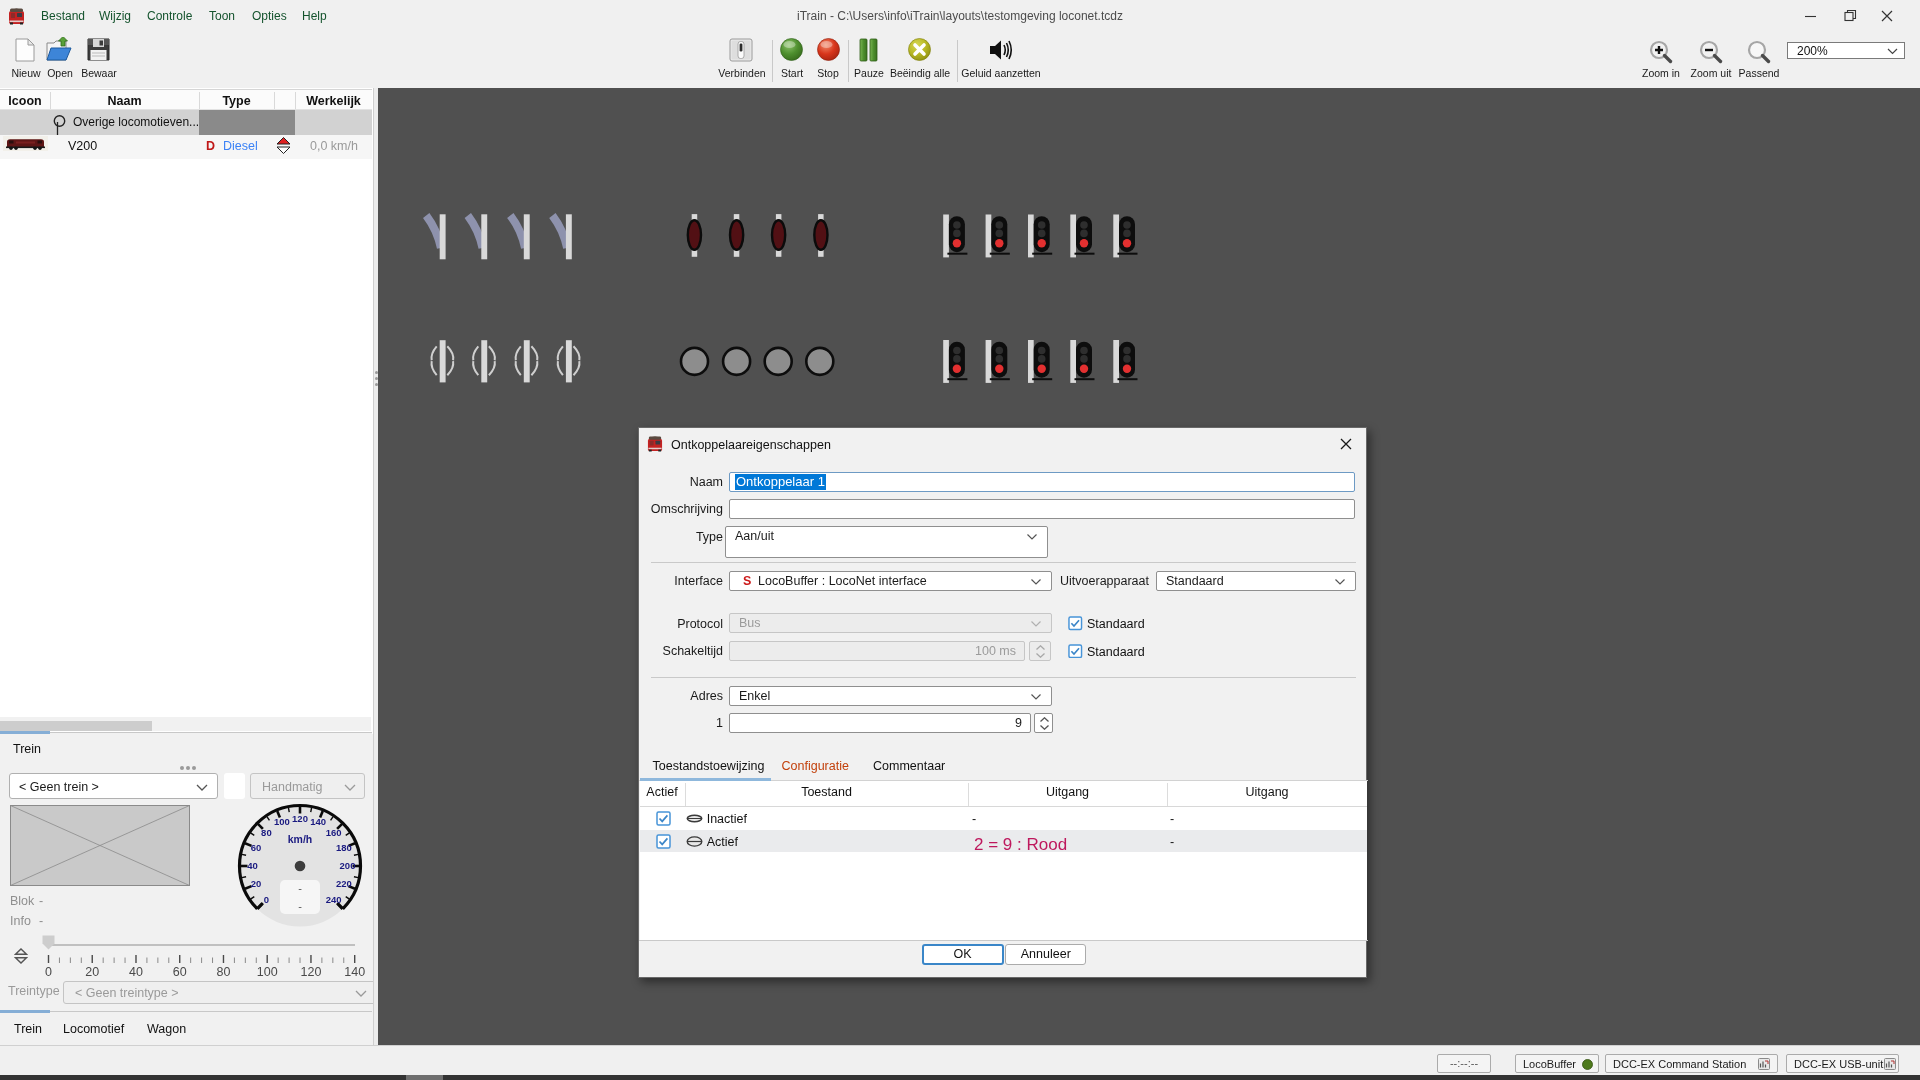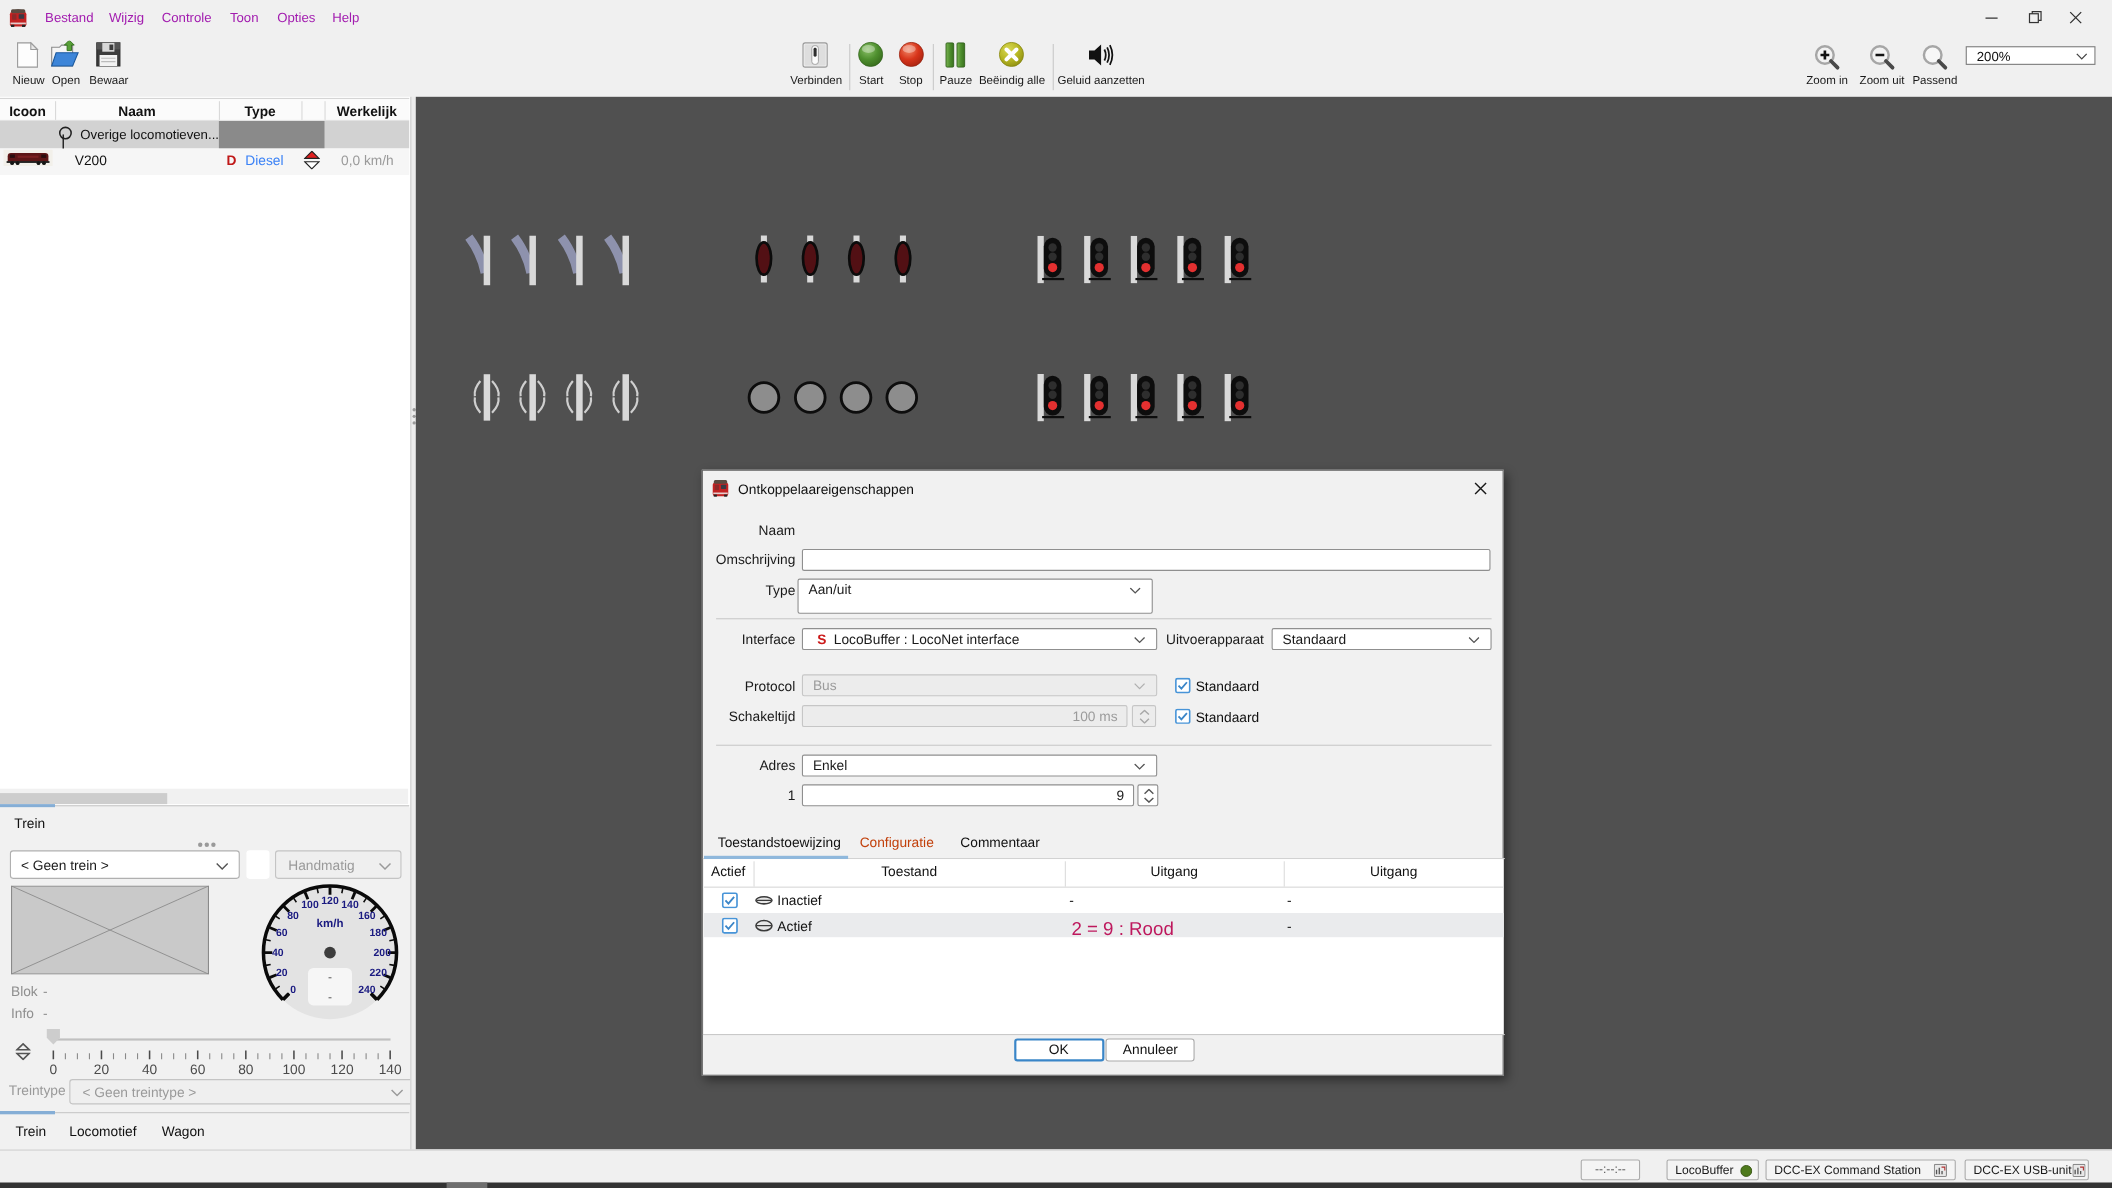--- a/index.html
+++ b/index.html
@@ -1,21 +1,21 @@
 <!DOCTYPE html>
 <html><head>
 <meta charset="utf-8">
 <style>
   * { margin:0; padding:0; box-sizing:border-box; }
   html,body { width:1920px; height:1080px; overflow:hidden; background:#f0f0f0;
     font-family:"Liberation Sans", sans-serif; }
   .abs { position:absolute; }
   
   #titlebar { position:absolute; left:0; top:0; width:1920px; height:32px; background:#f0f0f0; }
-  .menuitem { position:absolute; top:9px; font-size:12px; color:#a21caf; }
+  .menuitem { position:absolute; top:9px; font-size:12px; color:#14532d; }
   #wintitle { position:absolute; top:9px; left:0; width:1920px; text-align:center;
     font-size:12px; color:#4c4c4c; }
   
   #toolbar { position:absolute; left:0; top:32px; width:1920px; height:56px; background:#f0f0f0; }
   .tlabel { position:absolute; font-size:10.5px; color:#1a1a1a; text-align:center; }
   .tsep { position:absolute; top:8px; width:1px; height:42px; background:#c9c9c9; }
   
   #leftpanel { position:absolute; left:0; top:88px; width:373px; height:957px; background:#fff; }
   #lheader { position:absolute; left:0; top:1px; width:372px; height:21px; background:#fbfbfb;
      border-top:1px solid #d5d5d5; border-bottom:1px solid #e2e2e2;}
@@ -52,20 +52,21 @@
     <rect x="1.5" y="13.5" width="14" height="1.6" fill="#eaeaea" opacity="0.85"></rect>
     <rect x="2" y="15.5" width="3" height="2" fill="#222"></rect>
     <rect x="12" y="15.5" width="3" height="2" fill="#222"></rect>
   </svg>
   <span class="menuitem" style="left:41px">Bestand</span>
   <span class="menuitem" style="left:99px">Wijzig</span>
   <span class="menuitem" style="left:147px">Controle</span>
   <span class="menuitem" style="left:209px">Toon</span>
   <span class="menuitem" style="left:252px">Opties</span>
   <span class="menuitem" style="left:302px">Help</span>
+  <div id="wintitle">iTrain - C:\Users\info\iTrain\layouts\testomgeving loconet.tcdz</div>
   <svg class="abs" style="left:1799px;top:9px" width="100" height="14" viewBox="0 0 100 14">
     <line x1="6" y1="7.5" x2="17" y2="7.5" stroke="#333" stroke-width="1.1"></line>
     <rect x="46" y="3.5" width="8" height="8" fill="none" stroke="#333" stroke-width="1.1"></rect>
     <path d="M48.5 3.5 L48.5 1.5 L56.5 1.5 L56.5 9.5 L54 9.5" fill="none" stroke="#333" stroke-width="1.1"></path>
     <path d="M83 2 L93 12 M93 2 L83 12" stroke="#333" stroke-width="1.2"></path>
   </svg>
 </div>
 <div id="toolbar">
   <svg class="abs" style="left:14px;top:6px" width="22" height="24" viewBox="0 0 22 24">
     <path d="M2 1 L14 1 L20 7 L20 23 L2 23 Z" fill="#fdfdfd" stroke="#9a9a9a" stroke-width="1"></path>
@@ -496,20 +497,23 @@
     <rect x="1.5" y="13.5" width="14" height="1.6" fill="#eaeaea" opacity="0.85"></rect>
     <rect x="2" y="15.5" width="3" height="2" fill="#222"></rect>
     <rect x="12" y="15.5" width="3" height="2" fill="#222"></rect>
   </svg>
   <div class="abs" style="left:32px;top:10px;font-size:12.5px;color:#111">Ontkoppelaareigenschappen</div>
   <svg class="abs" style="left:701px;top:10px" width="12" height="12" viewBox="0 0 12 12">
     <path d="M1 1 L11 11 M11 1 L1 11" stroke="#1a1a1a" stroke-width="1.3"></path>
   </svg>
 
   <div class="dlabel" style="left:0;top:47px;width:84px">Naam</div>
+  <div class="dfield" style="left:90px;top:43.5px;width:626px;height:20px;border-color:#6d9ac4">
+    <span style="position:absolute;left:5px;top:1.5px;background:#0078d7;color:#fff;padding:0 1px 1px 1px;font-size:13px">Ontkoppelaar 1</span>
+  </div>
   <div class="dlabel" style="left:0;top:74px;width:84px">Omschrijving</div>
   <div class="dfield" style="left:90px;top:70.5px;width:626px;height:20px"></div>
   <div class="dlabel" style="left:0;top:101.5px;width:84px">Type</div>
   <div class="dfield" style="left:86px;top:98px;width:323px;height:32px">
     <span style="position:absolute;left:9px;top:2px">Aan/uit</span>
     <svg class="chev" style="right:10px;top:7px" viewBox="0 0 10 6">
         <path d="M0.5 0.5 L5 5 L9.5 0.5" fill="none" stroke="#555" stroke-width="1.2"></path>
       </svg>
   </div>
   <div class="hline" style="left:12px;top:133.5px;width:705px"></div>

